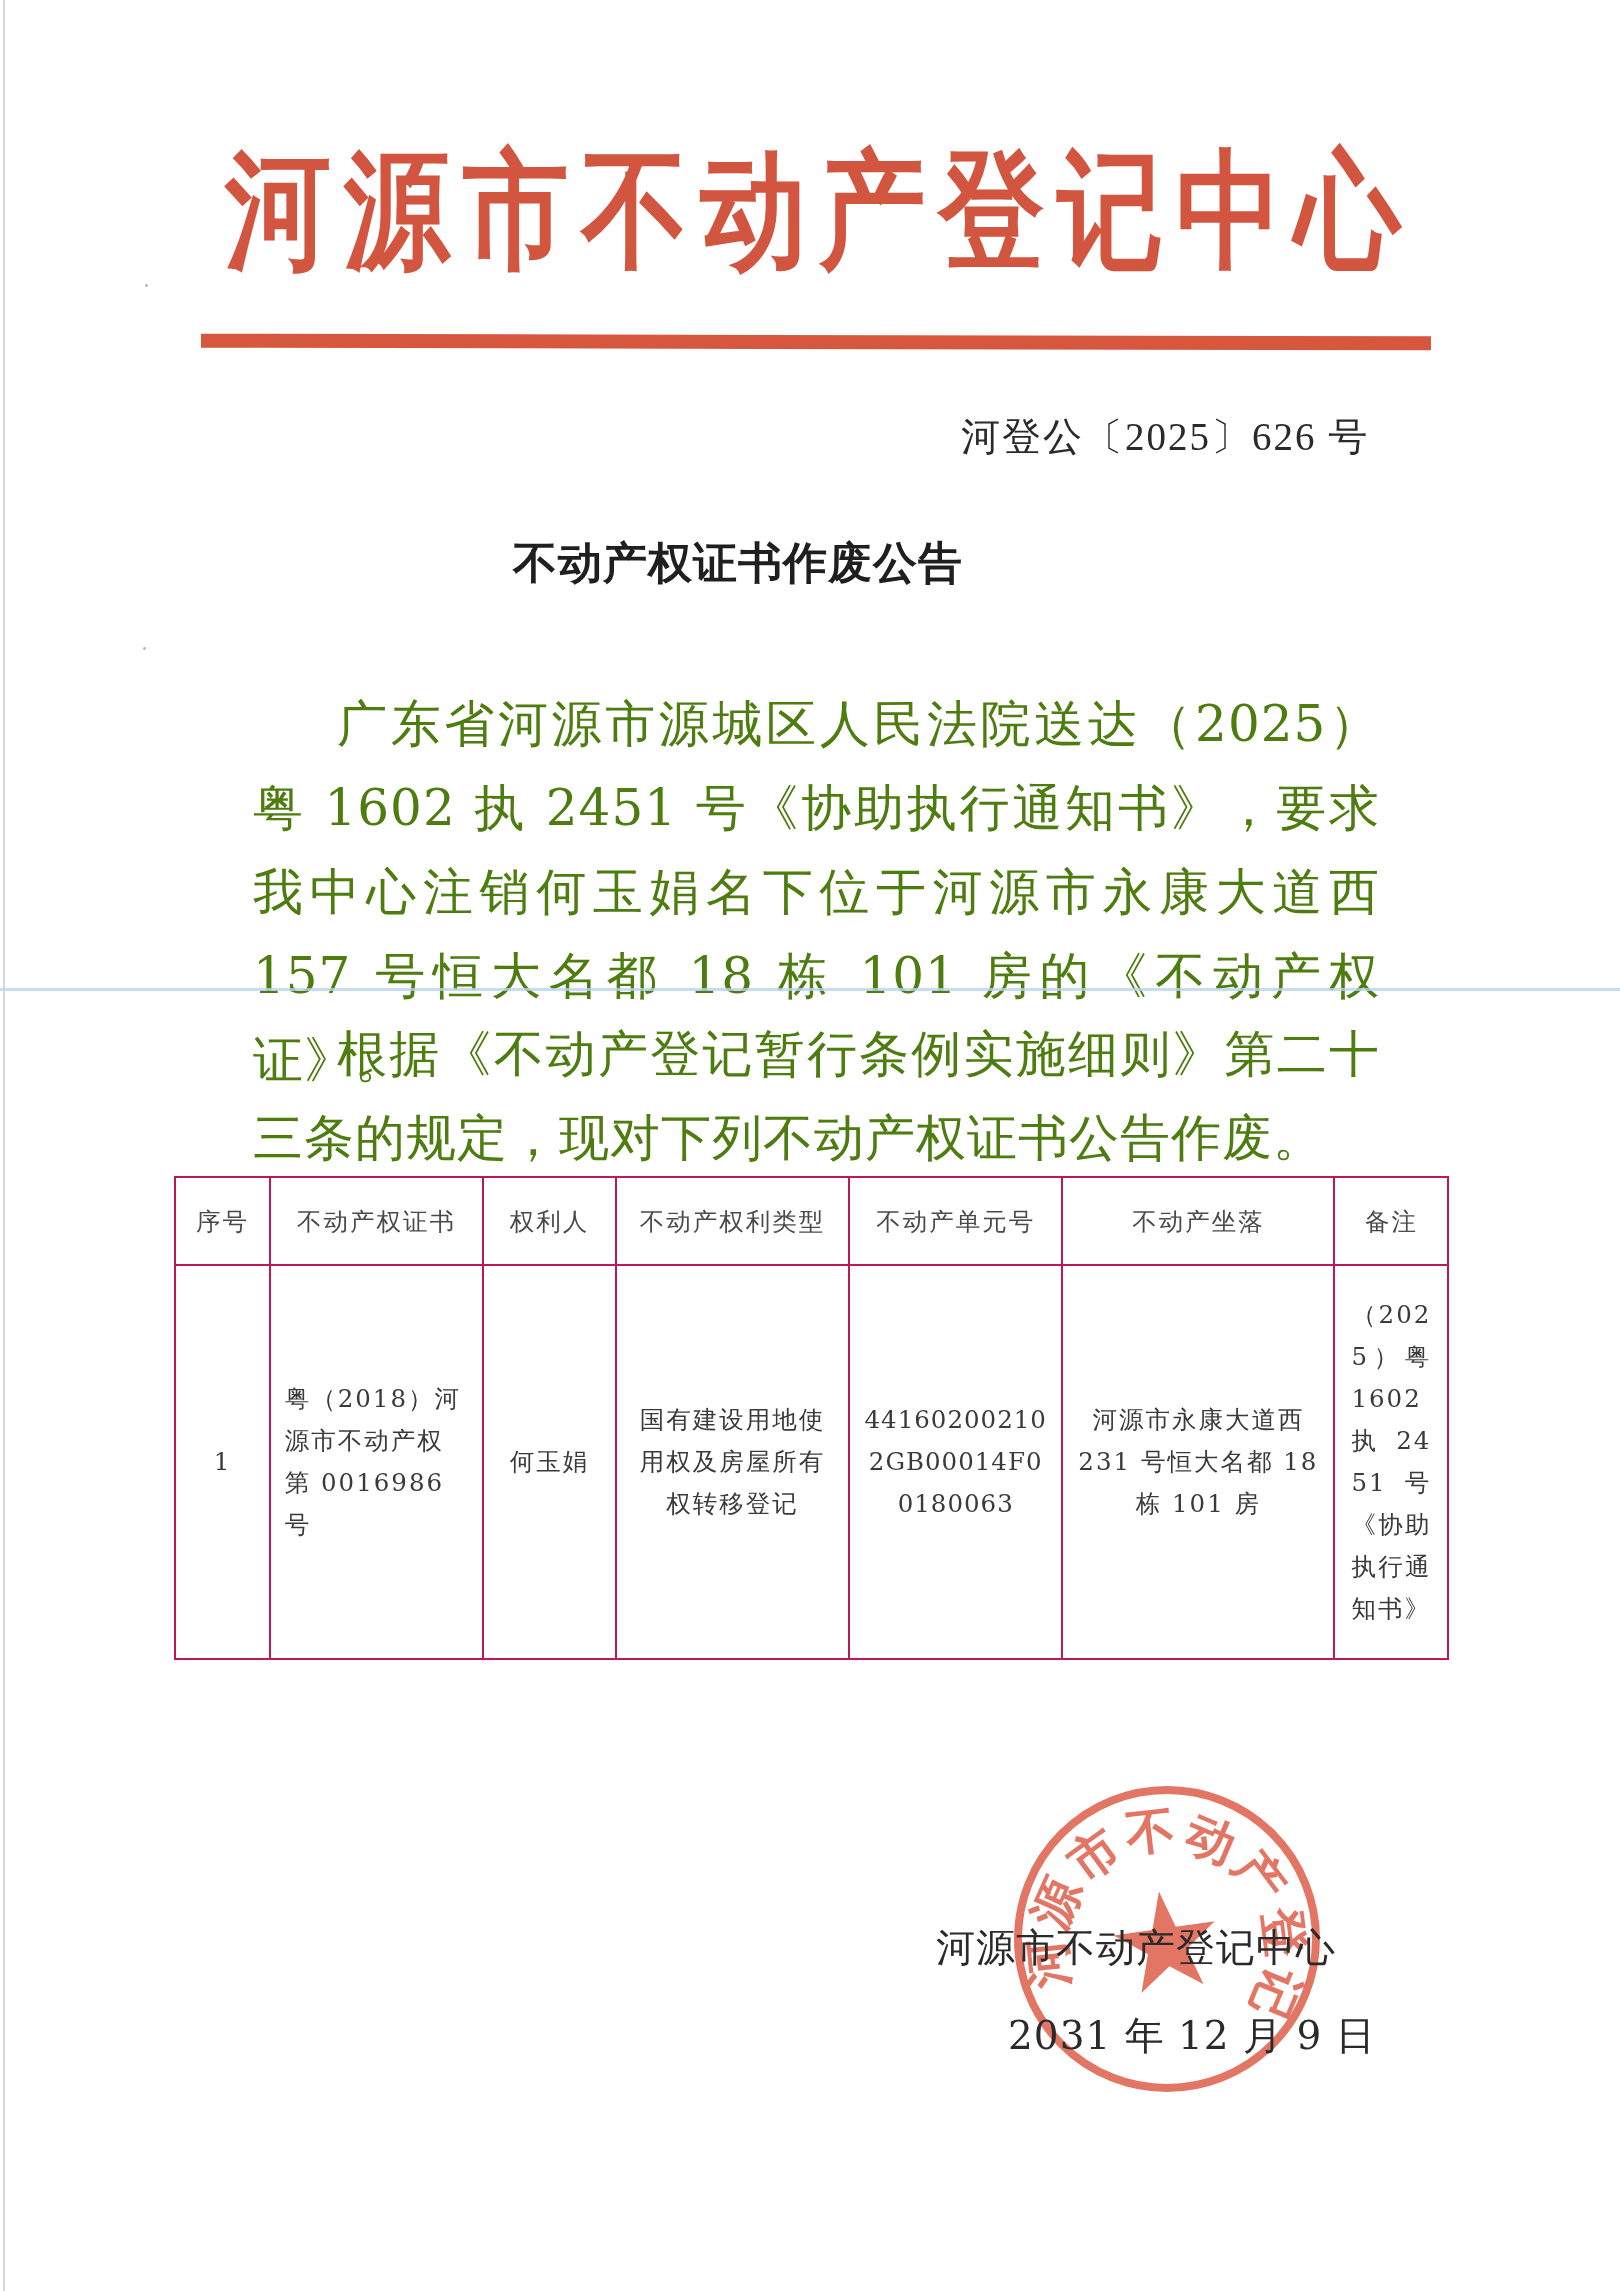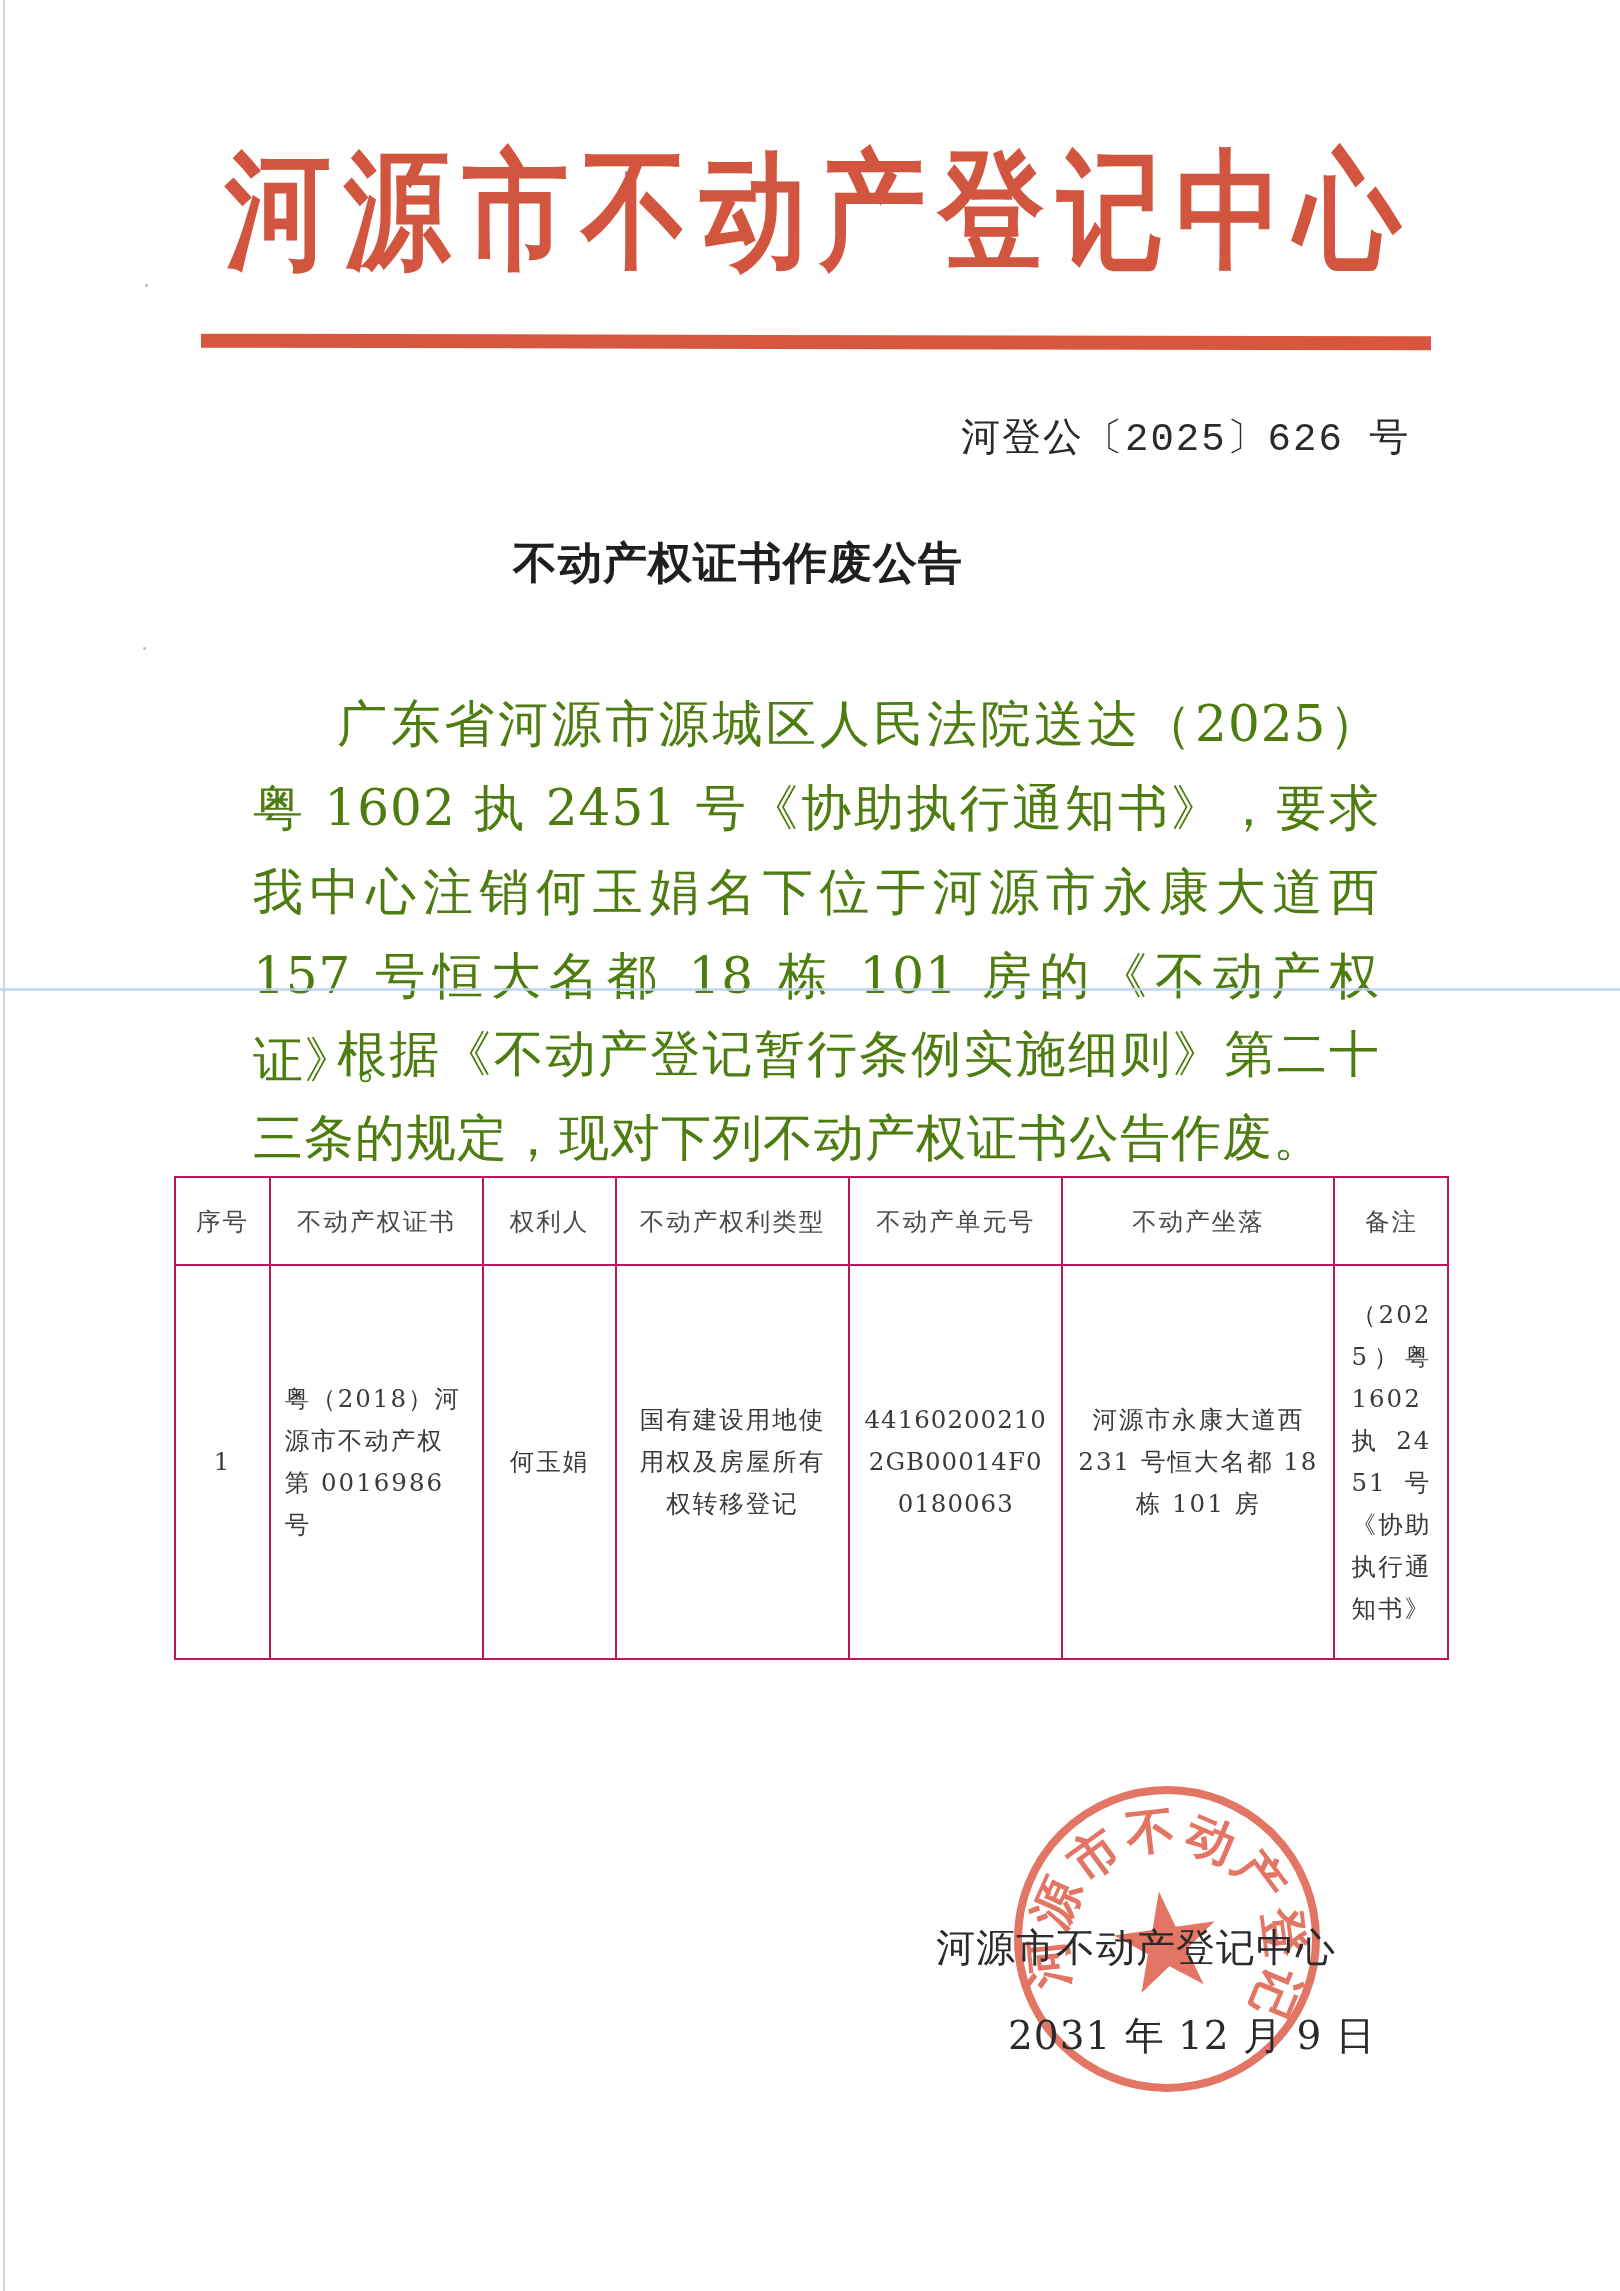--- a/index.html
+++ b/index.html
@@ -44,21 +44,21 @@
       background: #d6563e;
       transform: rotate(0.12deg);
     }
 
     .doc-number {
       left: 961px;
       top: 410px;
       font-size: 39px;
       letter-spacing: 2px;
       color: #2a2a2a;
-      font-family: Liberation Mono, monospace;
+      font-family: Liberation Serif, serif;
       text-align: center;
     }
 
     .doc-title {
       left: 513px;
       top: 534px;
       font-size: 44px;
       font-weight: bold;
       color: #1f1f1f;
       letter-spacing: 1px;

